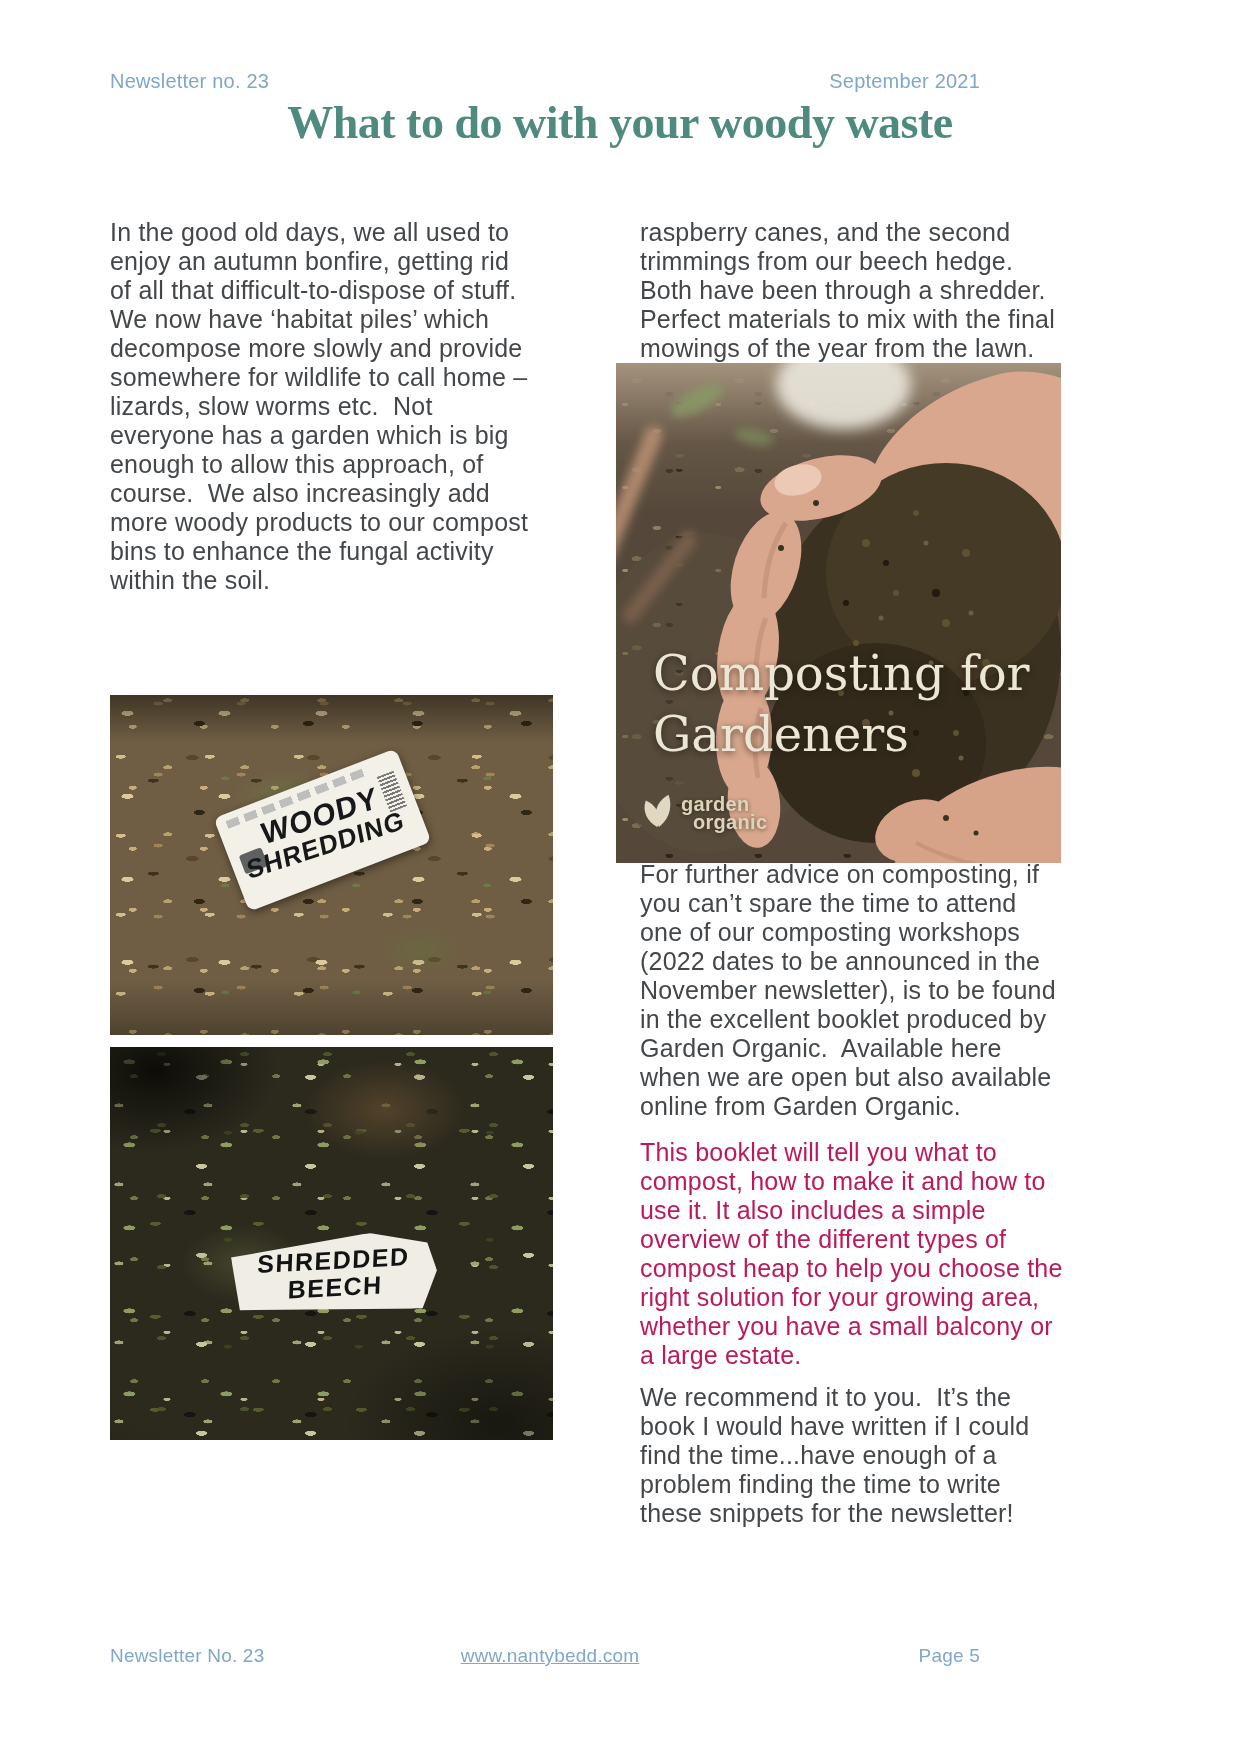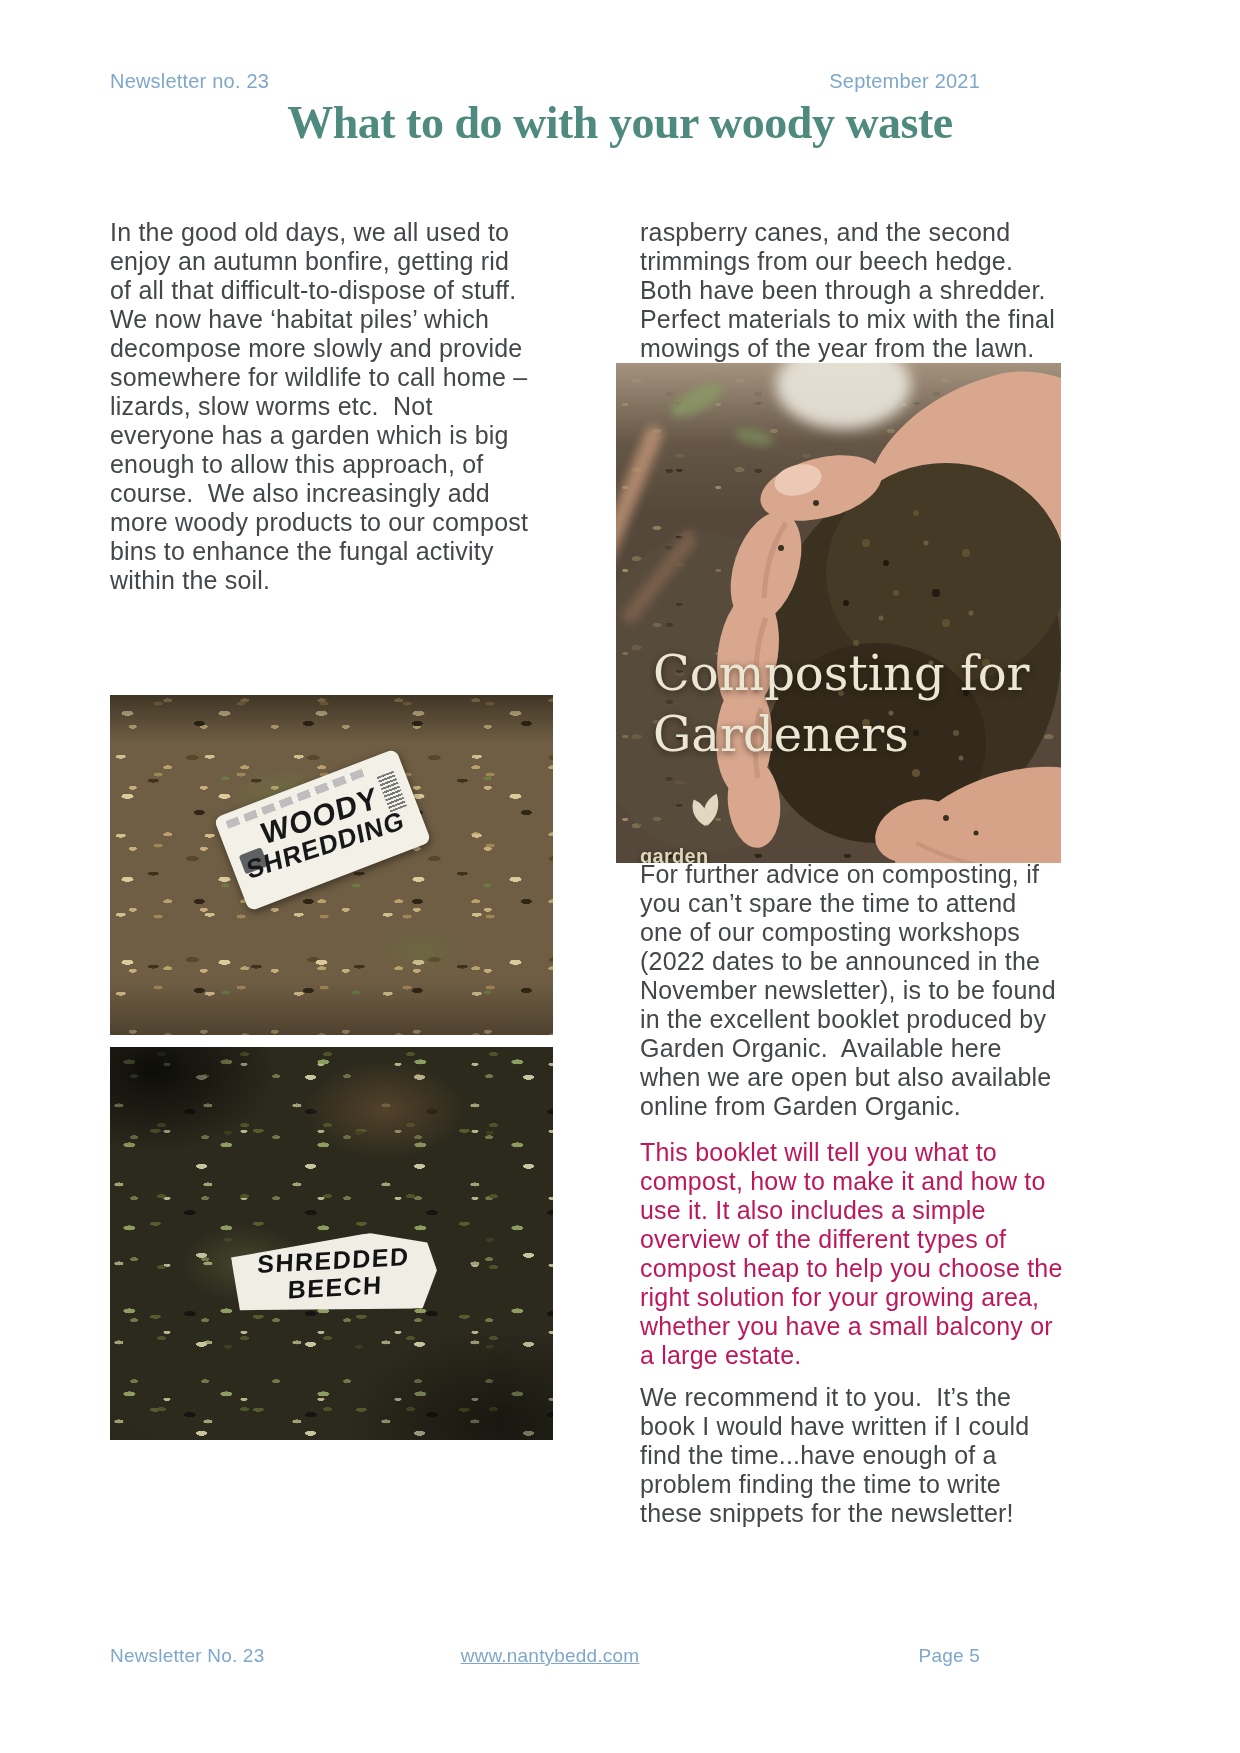--- a/index.html
+++ b/index.html
@@ -106,21 +106,21 @@
     transform:rotate(22deg);filter:blur(5px);opacity:.8;z-index:1;}
   .stem2{position:absolute;left:36px;top:160px;width:15px;height:110px;background:#b08064;border-radius:8px;
     transform:rotate(38deg);filter:blur(5px);opacity:.75;z-index:1;}
   .leafa{position:absolute;left:52px;top:26px;width:58px;height:22px;background:#8a9a66;border-radius:50%;
     transform:rotate(-28deg);filter:blur(4px);opacity:.8;z-index:1;}
   .leafb{position:absolute;left:118px;top:66px;width:40px;height:16px;background:#7e8e5c;border-radius:50%;
     transform:rotate(12deg);filter:blur(4px);opacity:.7;z-index:1;}
   .hands-svg{position:absolute;inset:0;z-index:2;}
   .cover-title{position:absolute;left:22px;top:280px;z-index:4;font-family:"DejaVu Serif","Liberation Serif",serif;
     color:#ece6d4;font-size:48px;line-height:61px;text-shadow:0 2px 7px rgba(28,22,12,.65);margin-left:15px;}
-  .cover-logo{position:absolute;left:24px;top:426px;z-index:4;display:flex;align-items:flex-end;gap:12px;flex-direction:column;}
+  .cover-logo{position:absolute;left:24px;top:426px;z-index:4;display:flex;align-items:center;gap:3px;}
   .logo-words{font-size:20px;line-height:18px;color:#ddd5ba;font-weight:700;letter-spacing:.3px;
     text-shadow:0 1px 4px rgba(28,22,12,.6);padding-top:6px;}
   .logo-words .w2{margin-left:12px;display:block;}
 </style>
 </head>
 <body>
 
 <div class="page">
 
   <span class="hdr hdr-left">Newsletter no. 23</span>

